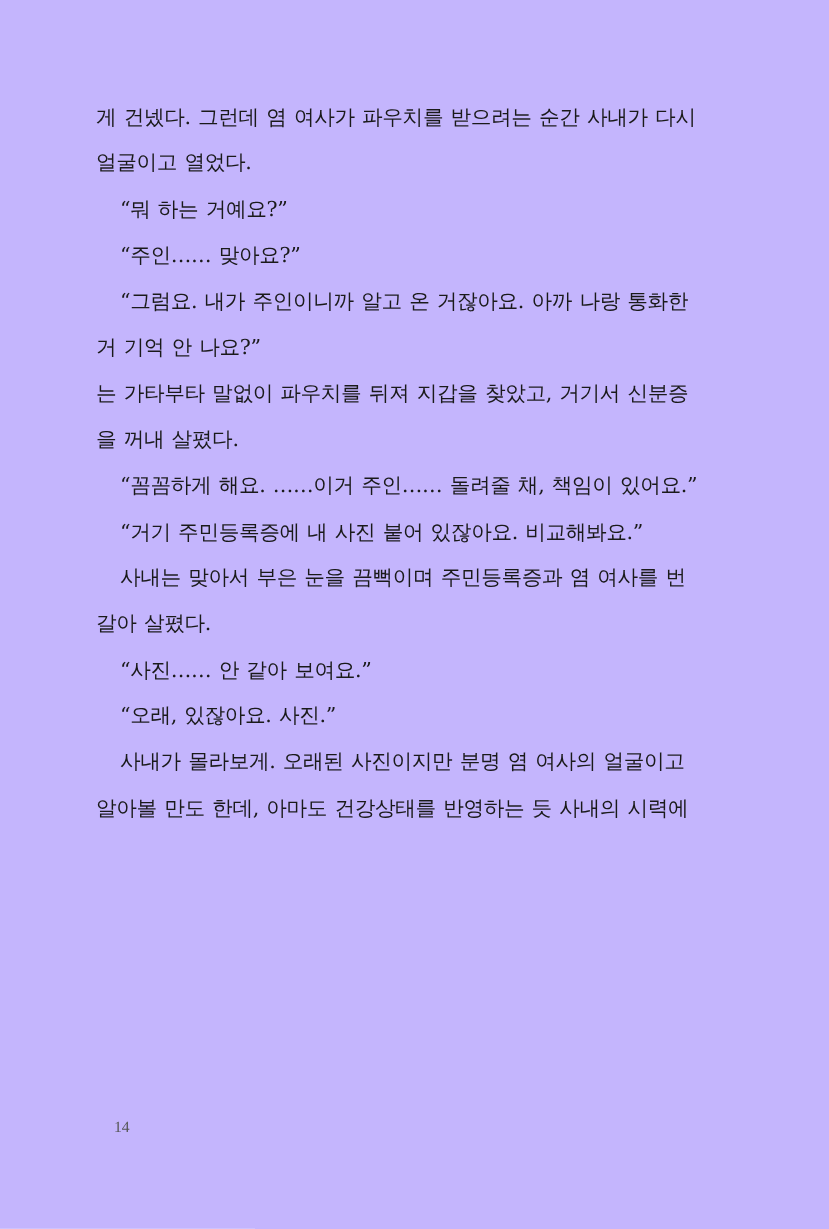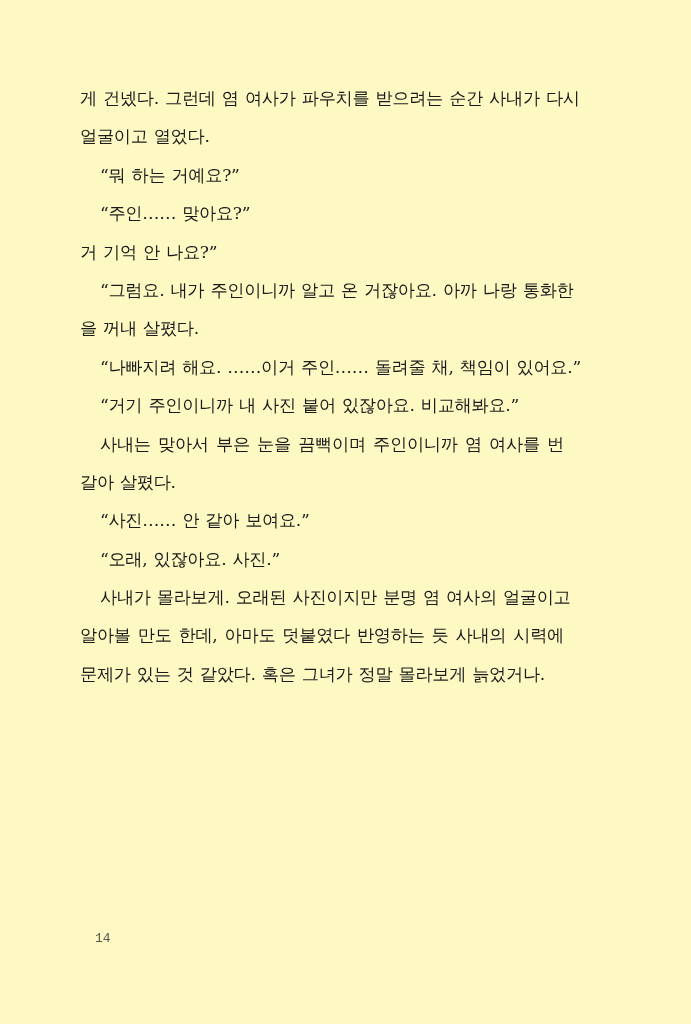--- a/index.html
+++ b/index.html
@@ -13,21 +13,21 @@
       position: relative;
       overflow: hidden;
       font-family: "DejaVu Serif", "Liberation Serif", serif;
       color: #1a1a1a;
     }
     .page {
       position: absolute;
       left: 0; top: 0;
       width: 691px;
       height: 1024px;
-      background: #fef9c3;
+      background: #c4b5fd;
     }
     .text-block {
       position: absolute;
       left: 80px;
       top: 79px;
       width: 484px;
     }
     .line {
       height: 38.4px;
       line-height: 38.4px;
@@ -42,40 +42,40 @@
     }
     .line.indent {
       padding-left: 20px;
     }
     .page-number {
       position: absolute;
       left: 95px;
       top: 931px;
       font-size: 13px;
       color: #555555;
-      font-family: Liberation Mono, monospace;
+      font-family: Liberation Serif, serif;
       text-align: center;
     }
   </style>
 </head>
 <body>
 
 <div class="page">
   <div class="text-block">
     <div class="line justify">게 건넸다. 그런데 염 여사가 파우치를 받으려는 순간 사내가 다시</div>
     <div class="line">얼굴이고 열었다.</div>
     <div class="line indent">“뭐 하는 거예요?”</div>
     <div class="line indent">“주인…… 맞아요?”</div>
+    <div class="line indent justify">“그럼요. 내가 주인이니까 알고 온 거잖아요. 아까 나랑 통화한</div>
     <div class="line">거 기억 안 나요?”</div>
-    <div class="line indent justify">“그럼요. 내가 주인이니까 알고 온 거잖아요. 아까 나랑 통화한</div>
+    <div class="line justify">는 가타부타 말없이 파우치를 뒤져 지갑을 찾았고, 거기서 신분증</div>
     <div class="line">을 꺼내 살폈다.</div>
-    <div class="line indent">“나빠지려 해요. ……이거 주인…… 돌려줄 채, 책임이 있어요.”</div>
-    <div class="line indent">“거기 주인이니까 내 사진 붙어 있잖아요. 비교해봐요.”</div>
-    <div class="line indent justify">사내는 맞아서 부은 눈을 끔뻑이며 주인이니까 염 여사를 번</div>
+    <div class="line indent">“꼼꼼하게 해요. ……이거 주인…… 돌려줄 채, 책임이 있어요.”</div>
+    <div class="line indent">“거기 주민등록증에 내 사진 붙어 있잖아요. 비교해봐요.”</div>
+    <div class="line indent justify">사내는 맞아서 부은 눈을 끔뻑이며 주민등록증과 염 여사를 번</div>
     <div class="line">갈아 살폈다.</div>
     <div class="line indent">“사진…… 안 같아 보여요.”</div>
     <div class="line indent">“오래, 있잖아요. 사진.”</div>
     <div class="line indent justify">사내가 몰라보게. 오래된 사진이지만 분명 염 여사의 얼굴이고</div>
-    <div class="line justify">알아볼 만도 한데, 아마도 덧붙였다 반영하는 듯 사내의 시력에</div>
-    <div class="line">문제가 있는 것 같았다. 혹은 그녀가 정말 몰라보게 늙었거나.</div>
+    <div class="line justify">알아볼 만도 한데, 아마도 건강상태를 반영하는 듯 사내의 시력에</div>
   </div>
   <div class="page-number">14</div>
 </div>
 
 </body></html>

